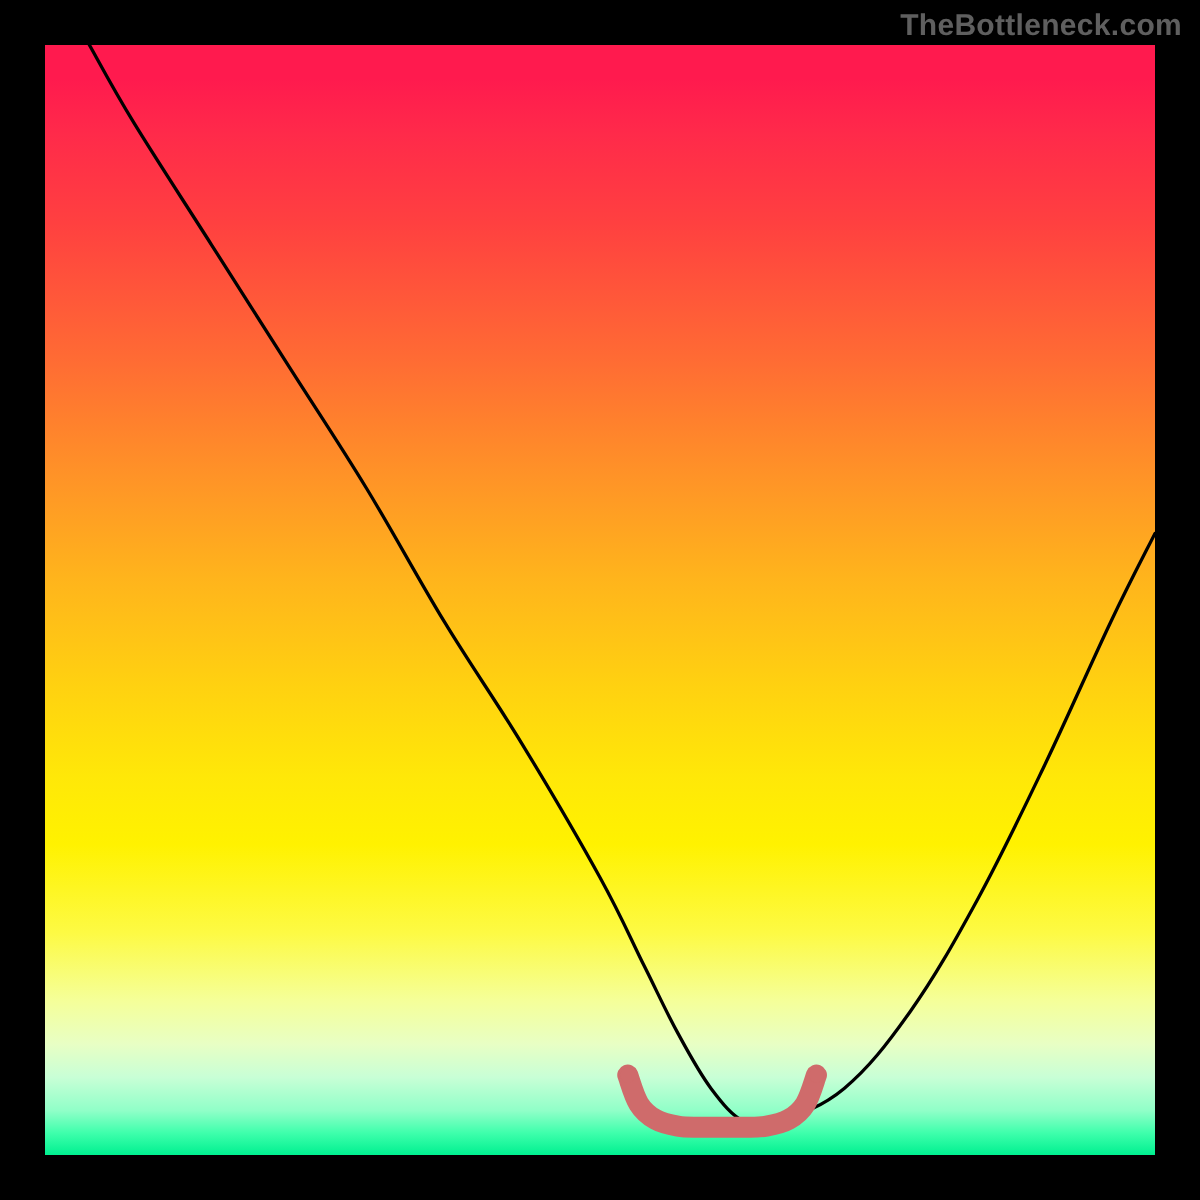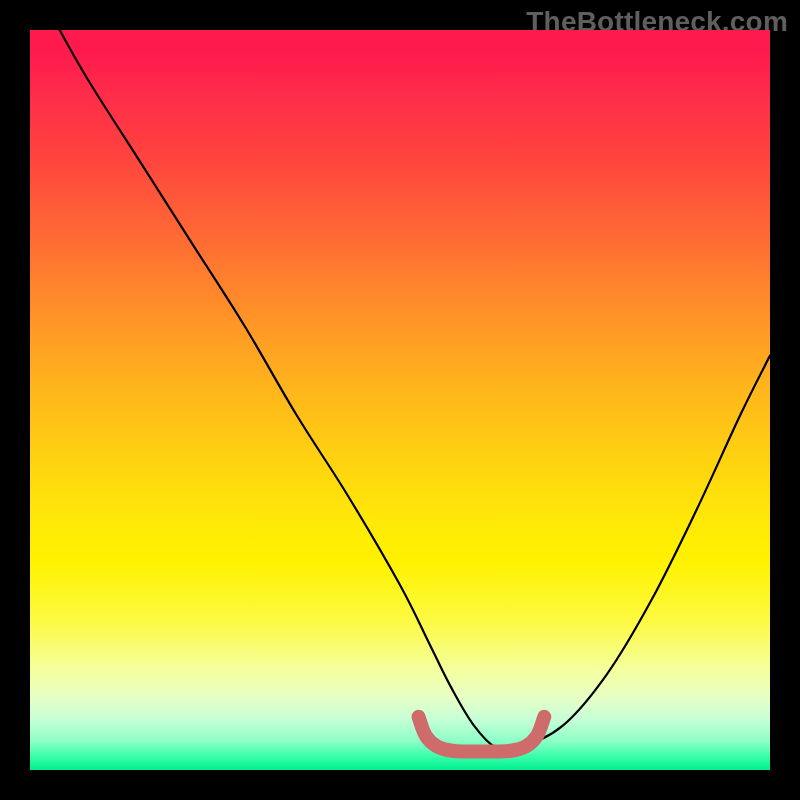--- a/index.html
+++ b/index.html
@@ -36,21 +36,21 @@
       #3fffac 98%,
       #00f090 100%
     );
     overflow: hidden;
   }
   .watermark {
     position: absolute;
     top: 6px;
     right: 12px;
     font-family: Arial, Helvetica, sans-serif;
-    font-size: 28px;
+    font-size: 20px;
     font-weight: 600;
     color: #5f5f5f;
     letter-spacing: 0.2px;
   }
   svg.curve {
     position: absolute;
     left: 0; top: 0;
     width: 740px; height: 740px;
     overflow: visible;
   }

